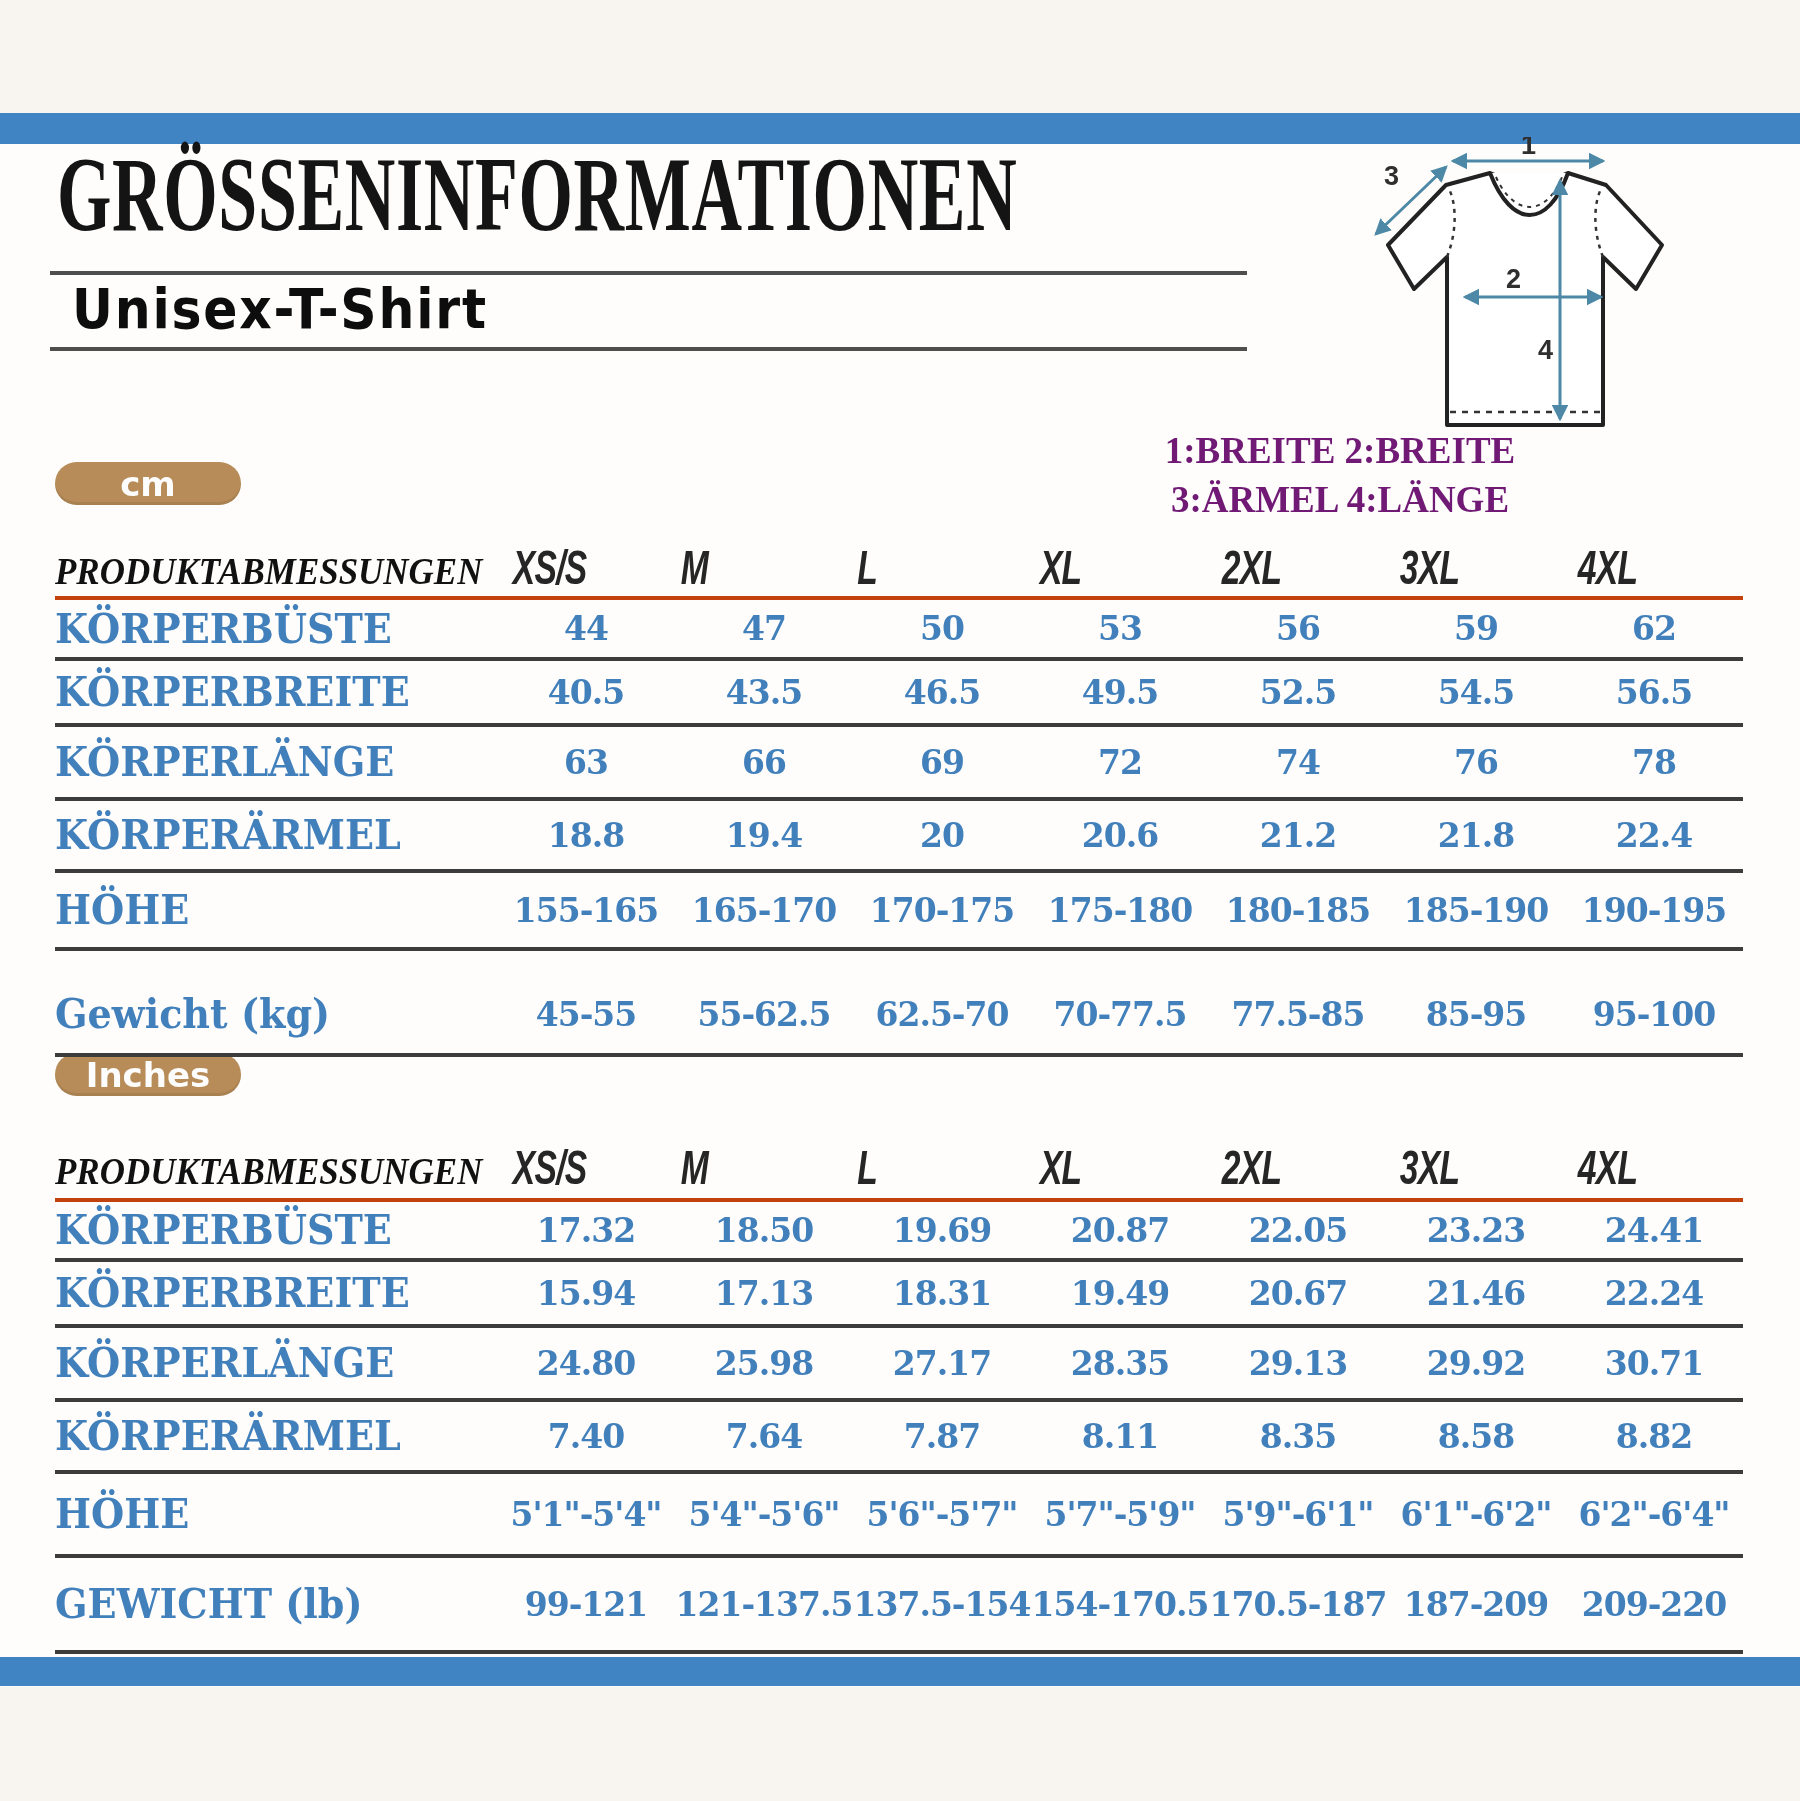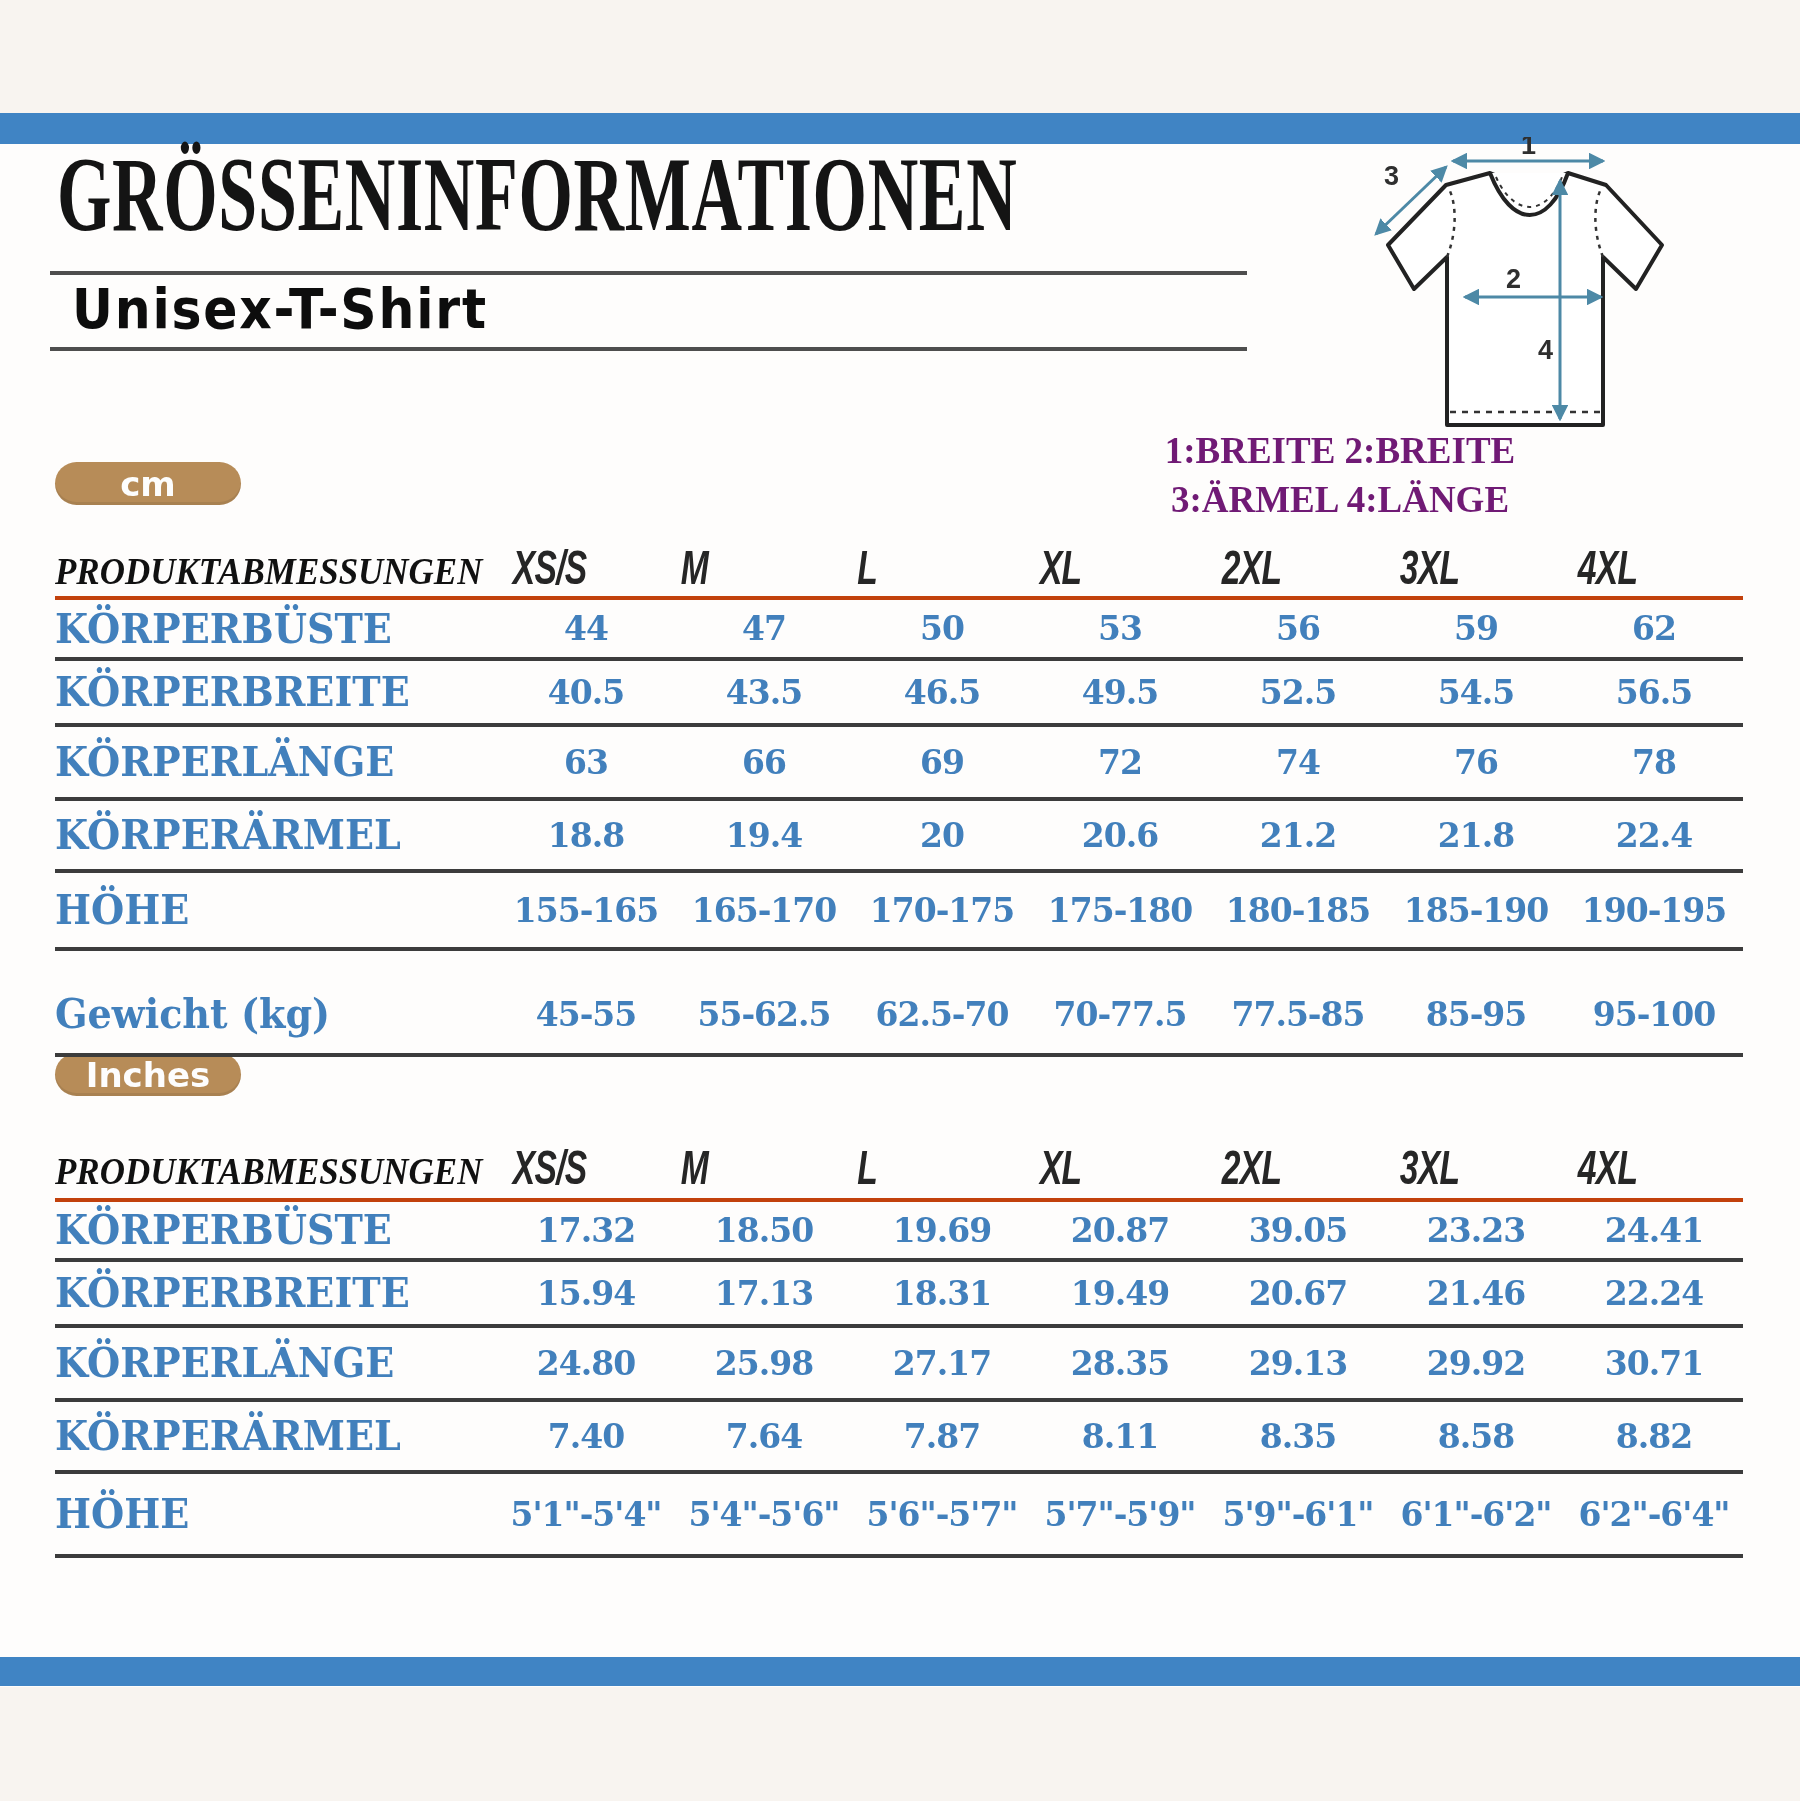--- a/index.html
+++ b/index.html
@@ -220,21 +220,21 @@
         <div class="hsize"><span>2XL</span></div>
         <div class="hsize"><span>3XL</span></div>
         <div class="hsize"><span>4XL</span></div>
       </div>
       <div class="trow" style="height: 56px;">
         <div class="rlabel">KÖRPERBÜSTE</div>
         <div class="rval">17.32</div>
         <div class="rval">18.50</div>
         <div class="rval">19.69</div>
         <div class="rval">20.87</div>
-        <div class="rval">39.05</div>
+        <div class="rval">22.05</div>
         <div class="rval">23.23</div>
         <div class="rval">24.41</div>
       </div>
       <div class="trow" style="height: 62px;">
         <div class="rlabel">KÖRPERBREITE</div>
         <div class="rval">15.94</div>
         <div class="rval">17.13</div>
         <div class="rval">18.31</div>
         <div class="rval">19.49</div>
         <div class="rval">20.67</div>
@@ -264,17 +264,27 @@
       <div class="trow" style="height: 80px;">
         <div class="rlabel">HÖHE</div>
         <div class="rval">5'1"-5'4"</div>
         <div class="rval">5'4"-5'6"</div>
         <div class="rval">5'6"-5'7"</div>
         <div class="rval">5'7"-5'9"</div>
         <div class="rval">5'9"-6'1"</div>
         <div class="rval">6'1"-6'2"</div>
         <div class="rval">6'2"-6'4"</div>
       </div>
+      <div class="trow" style="height: 92px;">
+        <div class="rlabel">GEWICHT (lb)</div>
+        <div class="rval">99-121</div>
+        <div class="rval">121-137.5</div>
+        <div class="rval">137.5-154</div>
+        <div class="rval">154-170.5</div>
+        <div class="rval">170.5-187</div>
+        <div class="rval">187-209</div>
+        <div class="rval">209-220</div>
+      </div>
     </section>
 
   <div class="bluebar bluebar-bottom"></div>
   <div class="band band-bottom"></div>
 </div>
 
 </body></html>

